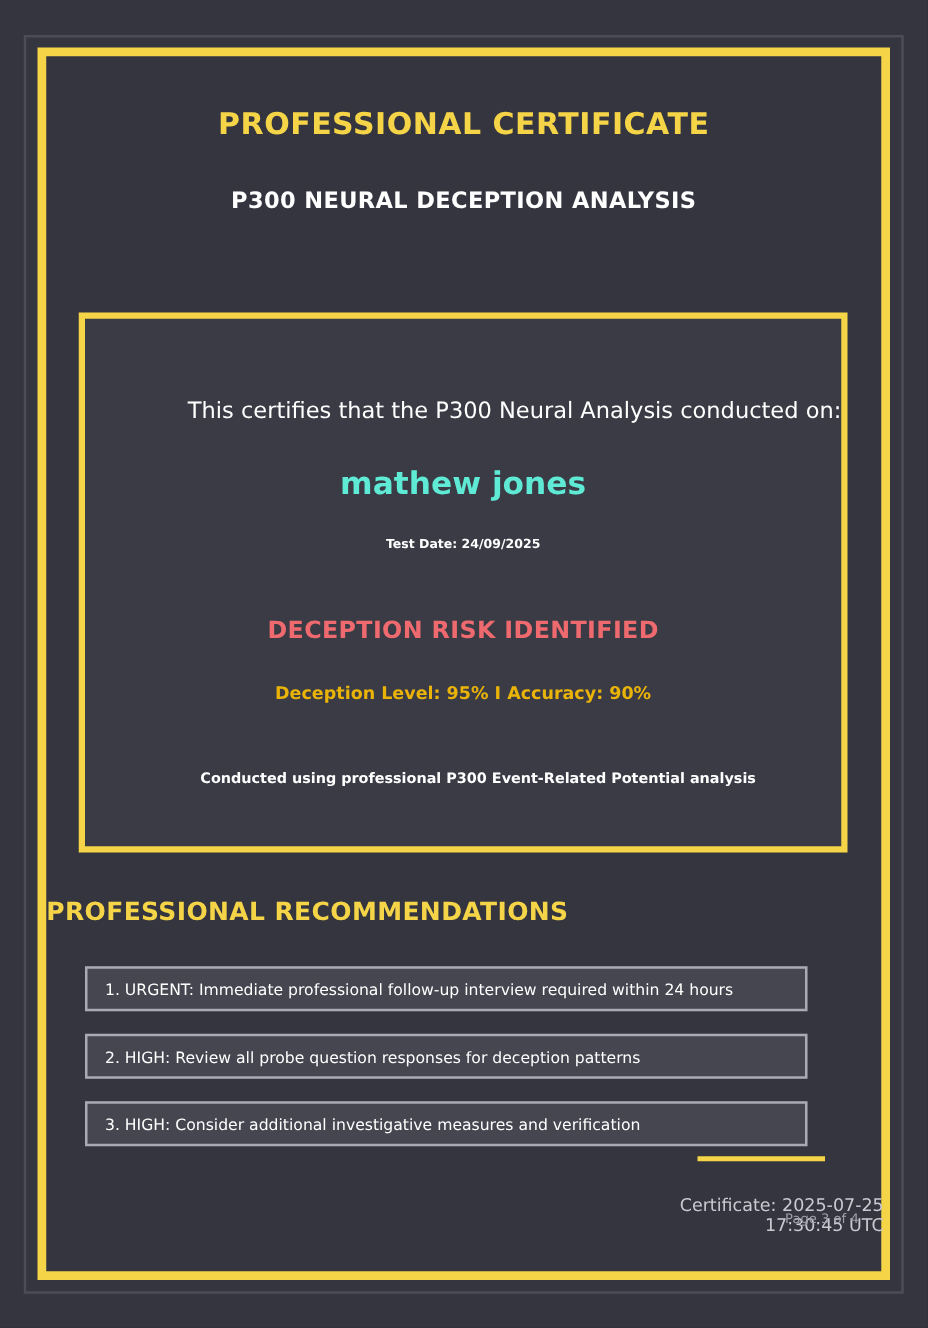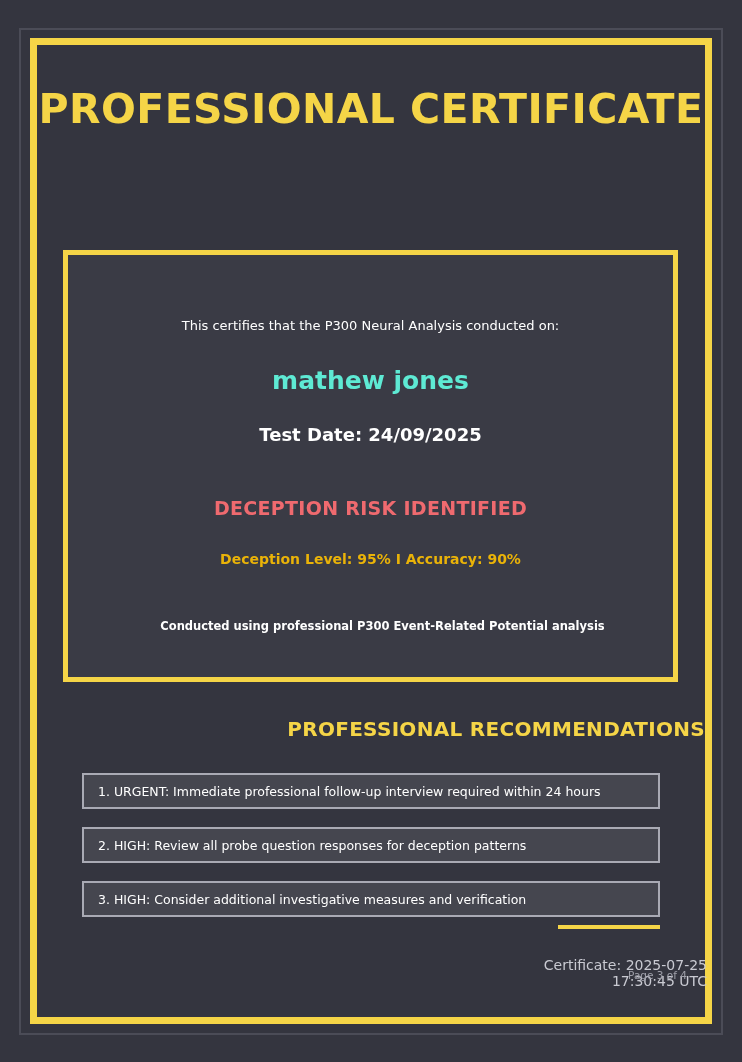--- a/index.html
+++ b/index.html
@@ -47,21 +47,21 @@
     position: absolute;
     left: 37px;
     top: 45px;
     width: 668px;
     height: 972px;
     box-sizing: border-box;
   }
   .cert-title {
     text-align: center;
     color: #f5d547;
-    font-size: 41px;
+    font-size: 24px;
     font-weight: bold;
     letter-spacing: 0.4px;
     margin-top: 40px;
   }
   .cert-subtitle {
     text-align: center;
     color: #ffffff;
     font-size: 18px;
     font-weight: bold;
     letter-spacing: 0.3px;
@@ -72,35 +72,35 @@
     position: absolute;
     left: 26px;
     top: 205px;
     width: 615px;
     height: 432px;
     border: 5px solid #f5d547;
     background: #3a3b45;
     box-sizing: border-box;
   }
   .certifies {
-    text-align: center;
-    font-size: 13px;
+    text-align: right;
+    font-size: 18px;
     color: #ffffff;
     margin-top: 63px;
   }
   .subject-name {
     text-align: center;
     font-size: 25px;
     font-weight: bold;
     color: #5eead4;
     margin-top: 33px;
   }
   .test-line {
     text-align: center;
-    font-size: 18px;
+    font-size: 10px;
     font-weight: bold;
     color: #ffffff;
     margin-top: 29px;
   }
   .test-line2 {
     text-align: center;
     font-size: 14px;
     font-weight: bold;
     color: #ffffff;
     margin-top: 9px;
@@ -126,29 +126,29 @@
     font-weight: bold;
     color: #ffffff;
     margin-top: 52px;
     margin-left: 24px;
   }
   .recs-title {
     position: absolute;
     left: 0;
     top: 672px;
     width: 668px;
-    text-align: right;
+    text-align: left;
     color: #f5d547;
     font-size: 20px;
     font-weight: bold;
     letter-spacing: 0.3px;
   }
   .rec-list {
     position: absolute;
-    left: 45px;
+    left: 31px;
     top: 728px;
     width: 578px;
   }
   .rec-item {
     position: relative;
     box-sizing: border-box;
     border: 2px solid #a9aab4;
     background: #45464f;
     height: 36px;
     margin-bottom: 18px;
@@ -191,20 +191,21 @@
 <body>
 
 <div class="page">
 
   <div class="page-frame"></div>
   <div class="gold-frame"></div>
 
   <div class="content">
 
     <div class="cert-title">PROFESSIONAL CERTIFICATE</div>
+    <div class="cert-subtitle">P300 NEURAL DECEPTION ANALYSIS</div>
 
     <div class="inner-box">
       <div class="certifies">This certifies that the P300 Neural Analysis conducted on:</div>
       <div class="subject-name">mathew jones</div>
       <div class="test-line">Test Date: 24/09/2025</div>
       <div class="risk">DECEPTION RISK IDENTIFIED</div>
       <div class="levels">Deception Level: 95% I Accuracy: 90%</div>
       <div class="conducted">Conducted using professional P300 Event-Related Potential analysis</div>
     </div>
 

